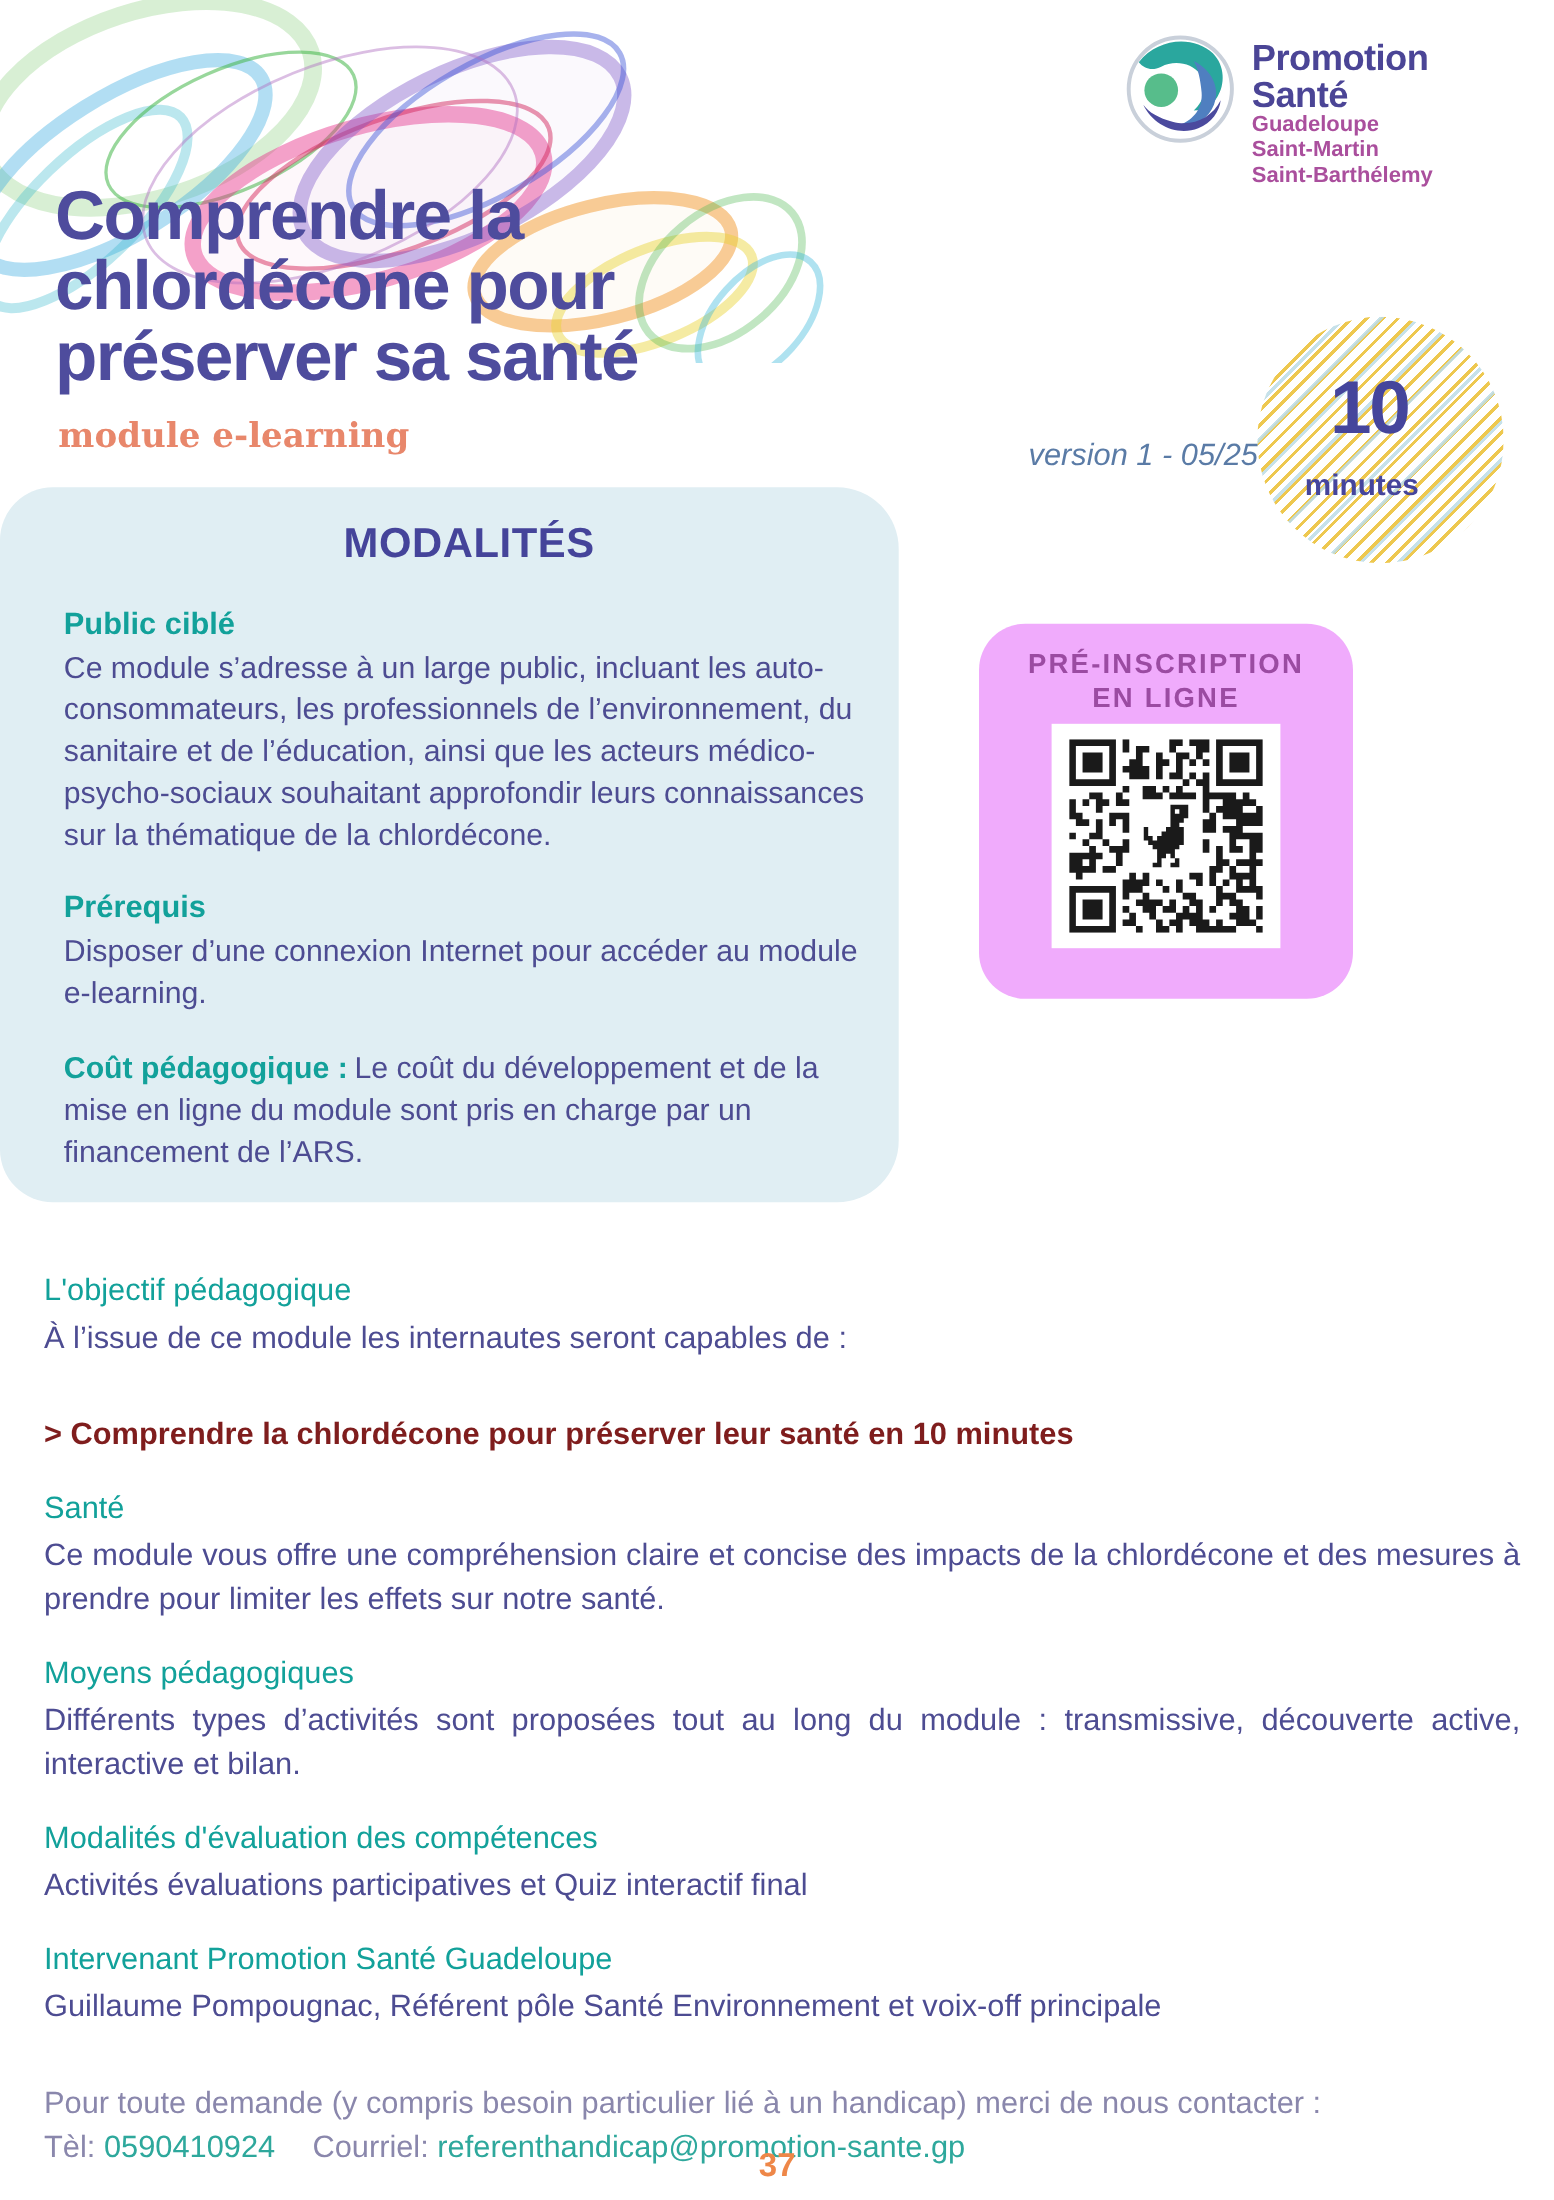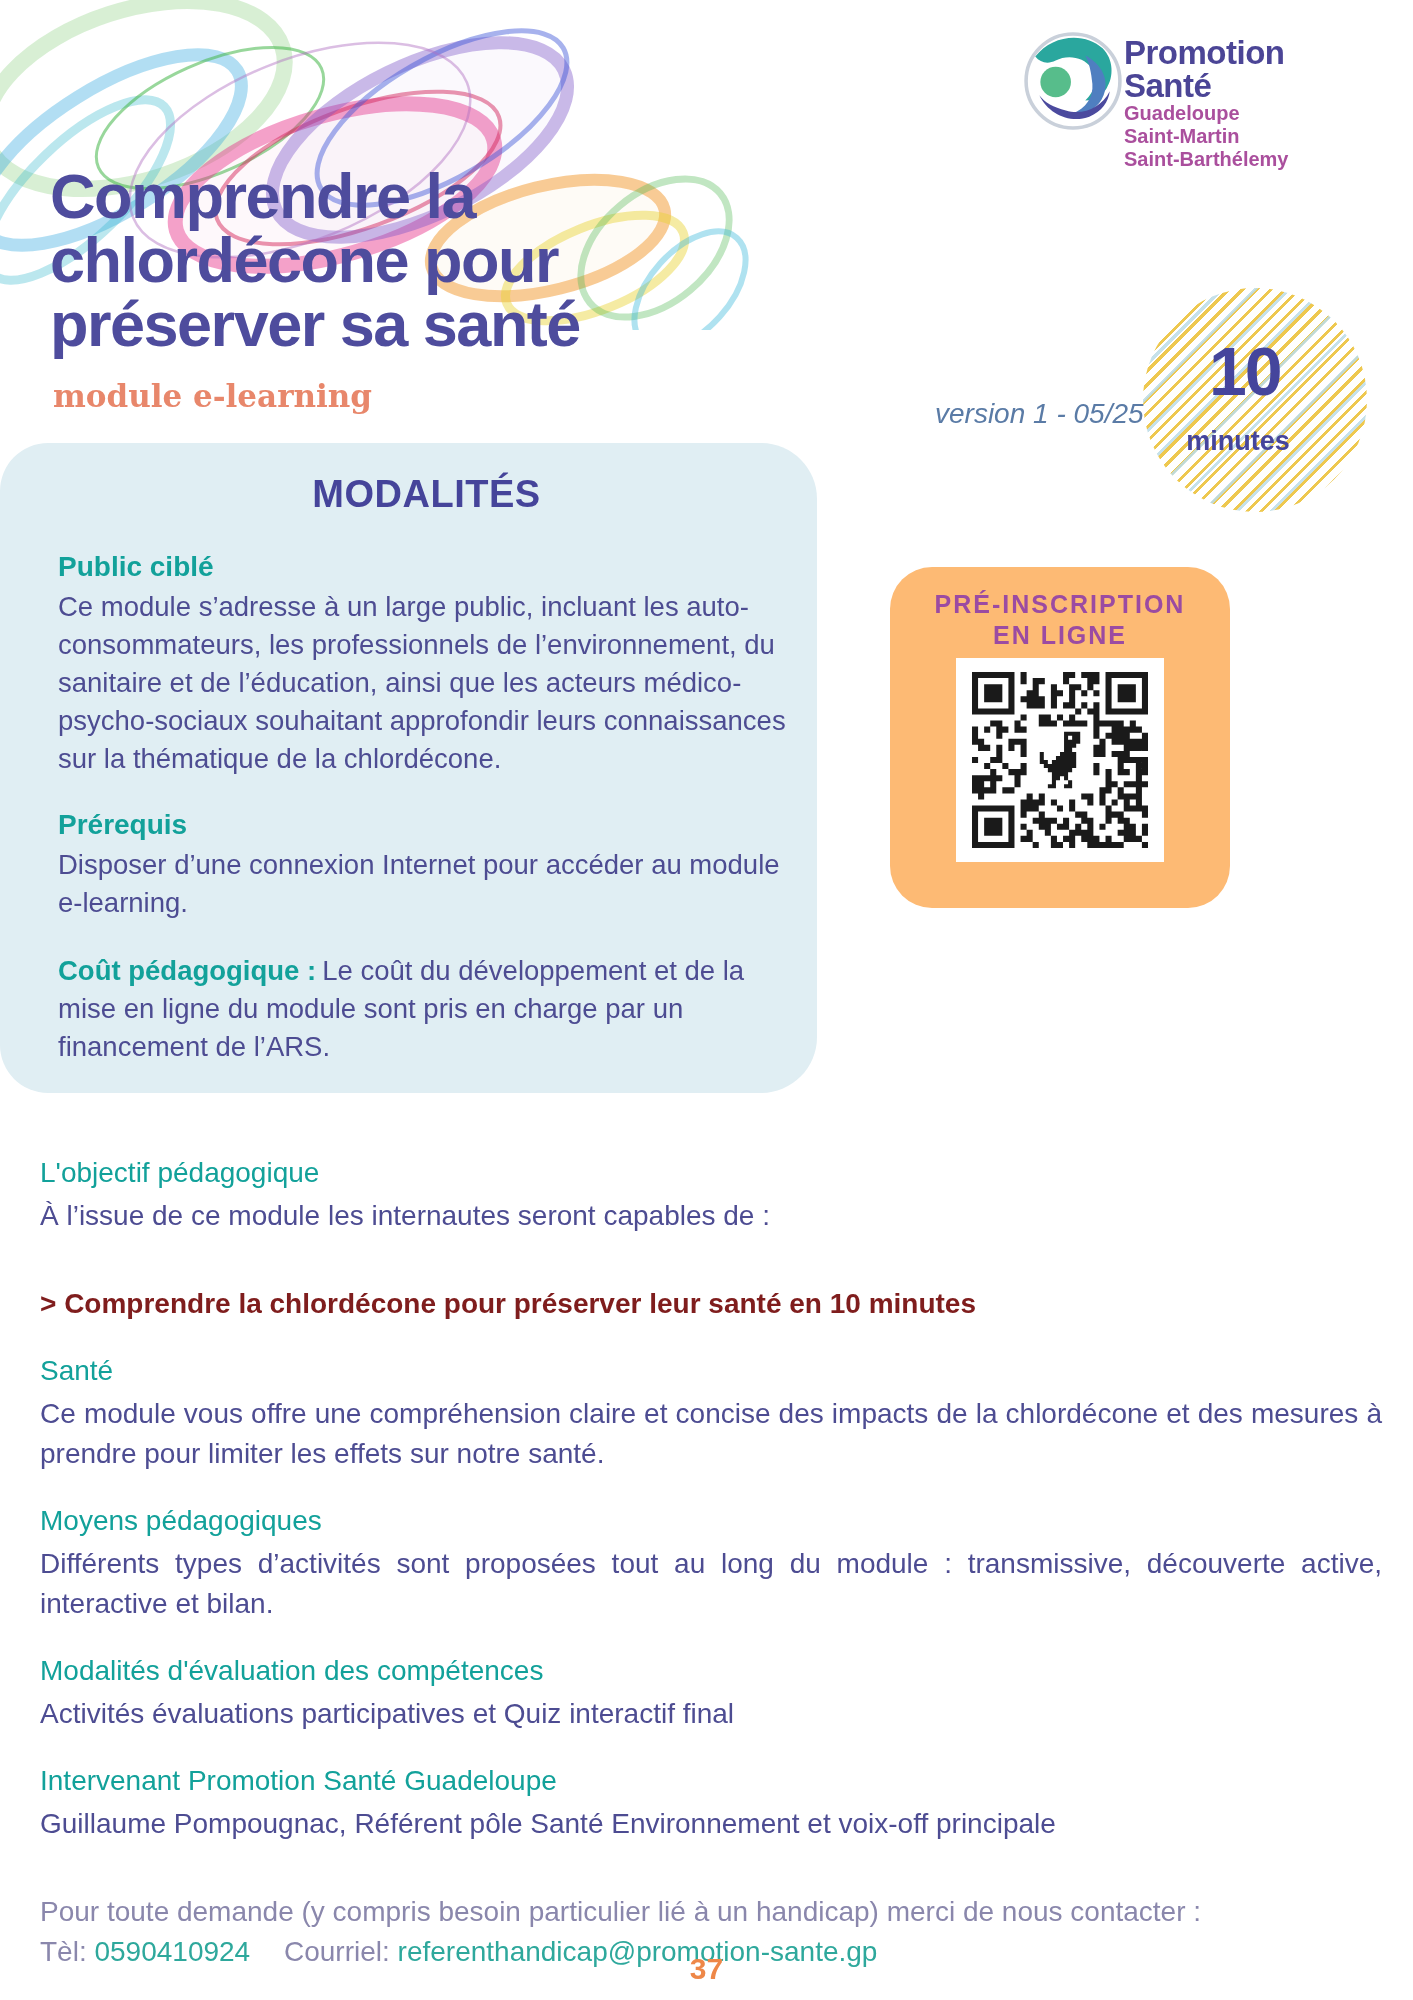--- a/index.html
+++ b/index.html
@@ -4,21 +4,21 @@
 <style>
   html,body{margin:0;padding:0;background:#ffffff;}
   body{width:1413px;height:2000px;position:relative;overflow:hidden;
        font-family:"Liberation Sans",sans-serif;-webkit-font-smoothing:antialiased;}
   .abs{position:absolute;}
 
   
   #ribbons{left:0;top:0;}
 
   
-  #logo{left:1022px;top:30px;display:flex;}
+  #logo{left:1022px;top:30px;display:flex;gap:14px;}
   #logo-text{padding-top:6px;line-height:1;}
   .logo-org{font-size:33px;font-weight:700;color:#4b4596;line-height:33px;letter-spacing:-.5px;}
   .logo-region{font-size:20px;font-weight:700;color:#aa4f9d;line-height:23px;}
   .logo-region:first-of-type{margin-top:8px;}
 
   
   #title{left:50px;top:164px;color:#4e4c9d;font-size:63px;font-weight:700;
          line-height:64px;letter-spacing:-1.5px;}
   #subtitle{left:53px;top:378px;font-family:"DejaVu Serif",serif;font-weight:700;
             font-size:31px;color:#e8876b;}
@@ -37,21 +37,21 @@
   
   #modalites{left:0;top:443px;width:817px;height:650px;background:#e0eef3;
              border-radius:48px 56px 56px 48px;box-sizing:border-box;
              padding:30px 22px 0 58px;}
   #modalites h2{margin:0 0 36px 0;font-size:38px;font-weight:700;color:#45449a;letter-spacing:.5px;text-align:center;}
   .m-title{font-size:28px;font-weight:700;color:#12a19a;line-height:30px;margin:0 0 6px 0;}
   .m-text{font-size:27.5px;line-height:38px;color:#4d4c92;margin:0 0 32px 0;}
   .m-inline-title{font-weight:700;color:#12a19a;margin-right:6px;}
 
   
-  #prebox{left:890px;top:567px;width:340px;height:341px;background:#fdba74;
+  #prebox{left:890px;top:567px;width:340px;height:341px;background:#f0abfc;
           border-radius:42px;box-sizing:border-box;padding:22px 24px 0 24px;text-align:center;}
   #prebox .p-title{font-size:25px;font-weight:700;color:#9b4ba2;letter-spacing:2px;line-height:31px;}
   #prebox .p-sub{font-family:"DejaVu Serif",serif;font-size:22px;color:#9b4ba2;
                  letter-spacing:3px;margin-top:9px;}
   #qr-wrap{width:208px;height:204px;background:#ffffff;margin:7px auto 0 auto;
            display:flex;align-items:center;justify-content:center;}
 
   
   #sections{left:40px;top:1156px;width:1342px;}
   .sec{margin-bottom:30px;}

